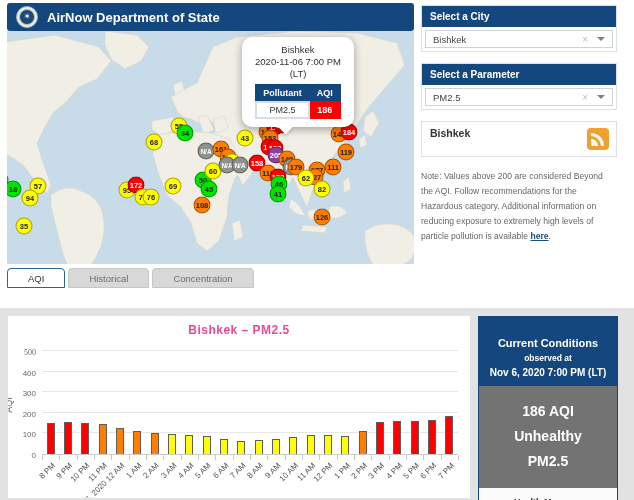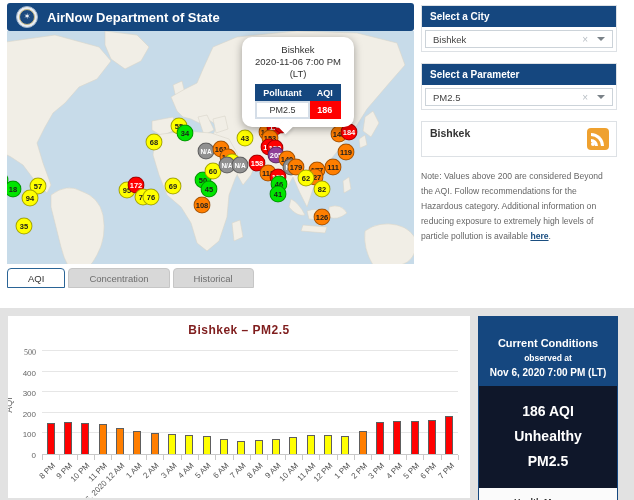--- a/index.html
+++ b/index.html
@@ -43,41 +43,41 @@
   .tab.inactive { background:#d8d8d8; border:1px solid #c6c6c6; color:#6e6e6e; }
 
   .learn { position:absolute; left:8px; top:292px; font-size:10px; color:#222; }
   a.link { color:#1a4e80; text-decoration:underline; cursor:pointer; }
 
   
   .gray-section { position:absolute; left:0; top:308px; width:634px; height:192px; background:#e2e2e2; }
 
   
   .chart-panel { position:absolute; left:8px; top:8px; width:462px; height:182px; background:#fff; overflow:hidden; }
-  .chart-title { text-align:center; margin-top:7px; font-size:12px; font-weight:bold; color:#7f1d1d; letter-spacing:.5px; }
+  .chart-title { text-align:center; margin-top:7px; font-size:12px; font-weight:bold; color:#ec4899; letter-spacing:.5px; }
   .plot { position:absolute; left:34px; top:36px; width:416px; height:103px; border-bottom:1px solid #c9c9c9; }
   .grid { position:absolute; left:0; right:0; height:1px; background:#e6e6e6; }
   .yaxis { position:absolute; left:2px; top:36px; width:28px; height:103px; }
   .ytick { position:absolute; right:2px; font-size:8px; color:#666; transform:translateY(-50%); }
   .chart-ylabel { position:absolute; left:-7px; top:84px; transform:rotate(-90deg); font-size:9px; color:#666; }
   .bars { position:absolute; left:0; top:0; width:100%; height:100%; display:flex; }
   .slot { flex:1; position:relative; }
   .bar { position:absolute; bottom:0; left:50%; transform:translateX(-50%); width:8px;
     border:1px solid #5e5e5e; border-bottom:none; cursor:pointer; }
   .xlab { position:absolute; top:109px; right:50%; transform:rotate(-45deg); transform-origin:100% 0;
     font-size:8px; color:#555; white-space:nowrap; }
   .tickmark { position:absolute; bottom:-6px; width:1px; height:5px; background:#c9c9c9; }
 
   
   .cond-panel { position:absolute; left:478px; top:8px; width:140px; background:#fbfbfb; border:1px solid #15477f; }
   .cond-head { background:#15477f; color:#fff; text-align:center; padding:20px 4px 8px; }
   .cond-title { font-size:11px; font-weight:bold; }
   .cond-observed { font-size:8.5px; font-weight:bold; margin-top:4px; }
   .cond-dt { font-size:10px; font-weight:bold; margin-top:4px; }
-  .cond-aqi { background:#0f172a; color:#fff; text-align:center; padding:13px 4px; font-size:14px;
+  .cond-aqi { background:#737373; color:#fff; text-align:center; padding:13px 4px; font-size:14px;
     font-weight:bold; line-height:1.8; }
   .cond-health { padding:4px 8px 10px; }
   .health-title { text-align:center; font-size:9px; font-weight:bold; color:#333; margin:5px 0 6px; }
   .health-text { font-size:8.5px; color:#444; line-height:1.6; }
 
   
   .sidebar { position:absolute; left:421px; top:5px; width:196px; }
   .card { border:1px solid #dde1e5; background:#fff; margin-bottom:11px; }
   .card-head { background:#15477f; color:#fff; font-size:10px; font-weight:bold; padding:5px 8px; }
   .card-body { padding:3px; }
@@ -202,22 +202,22 @@
           <td class="cell-aqi">186</td>
         </tr>
       </tbody>
         </table>
       <div class="popup-tip"></div>
     </div>
   </div>
 
   <div class="tabs" id="tabs">
       <div class="tab active">AQI</div>
+      <div class="tab inactive">Historical</div>
       <div class="tab inactive">Concentration</div>
-      <div class="tab inactive">Historical</div>
     </div>
 
 
   <div class="gray-section">
 
     <div class="chart-panel">
       <div class="chart-title">Bishkek – PM2.5</div>
       <div class="chart-ylabel">AQI</div>
       <div class="yaxis" id="yaxis">
           <div class="ytick" style="top: 103px;">0</div>

